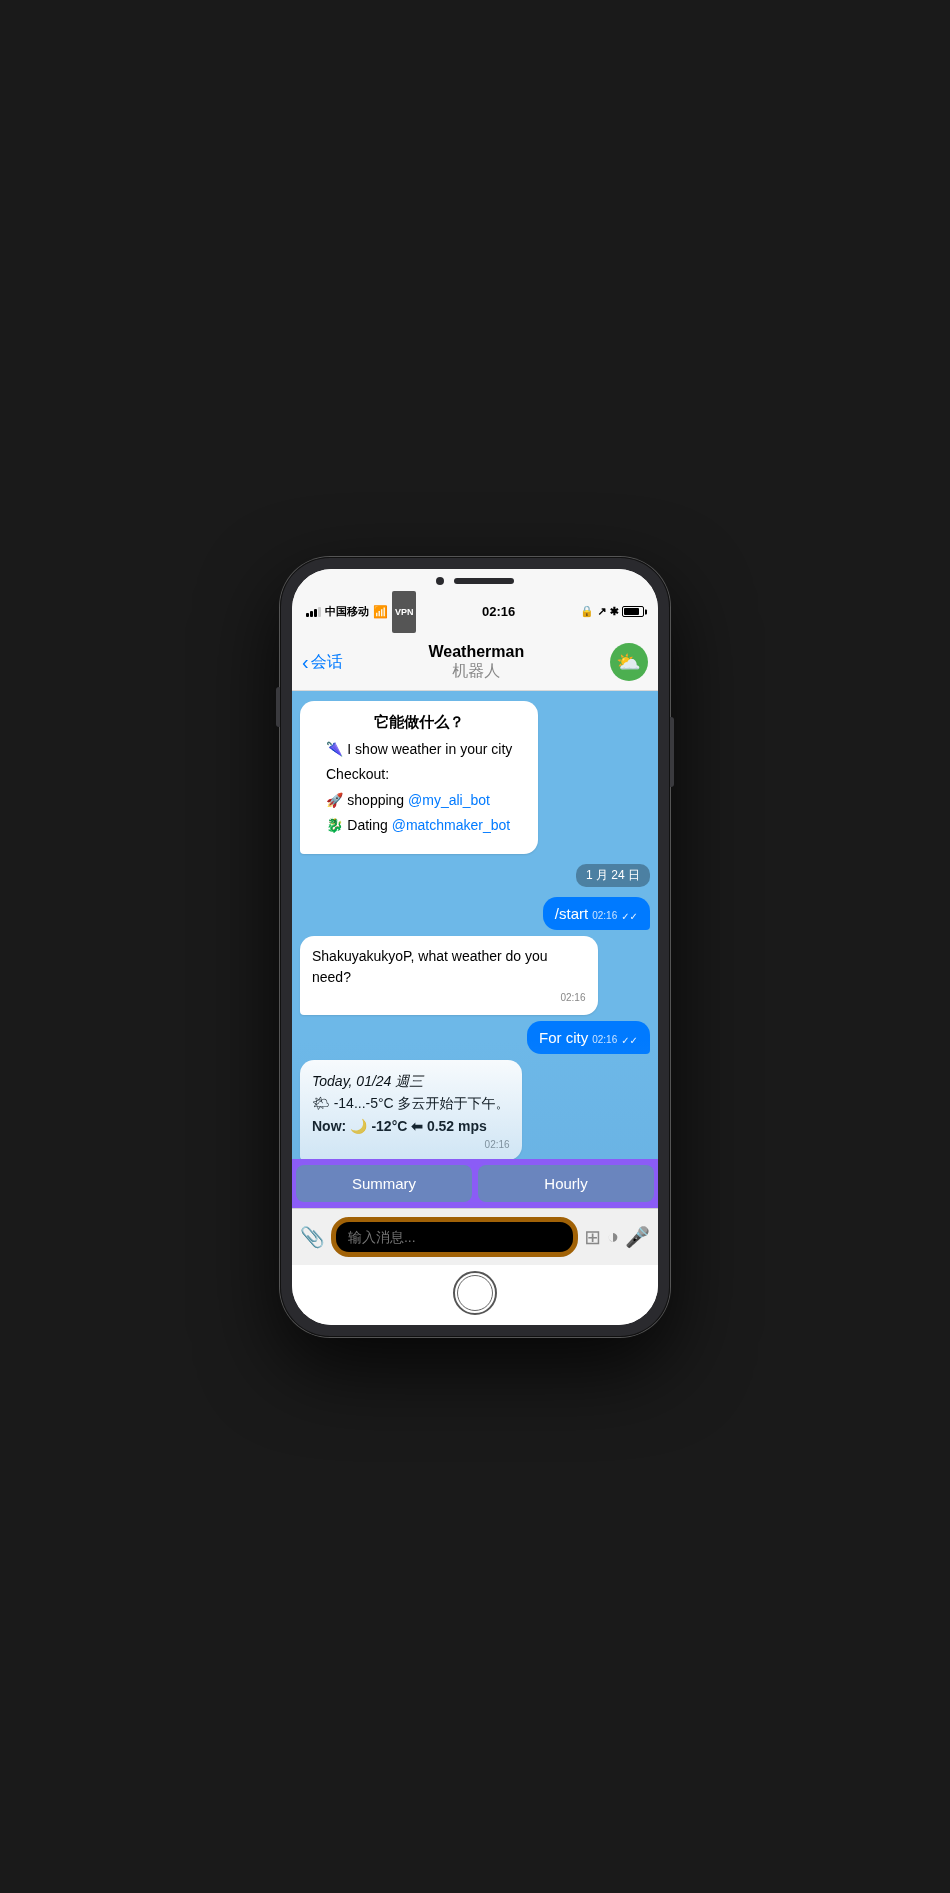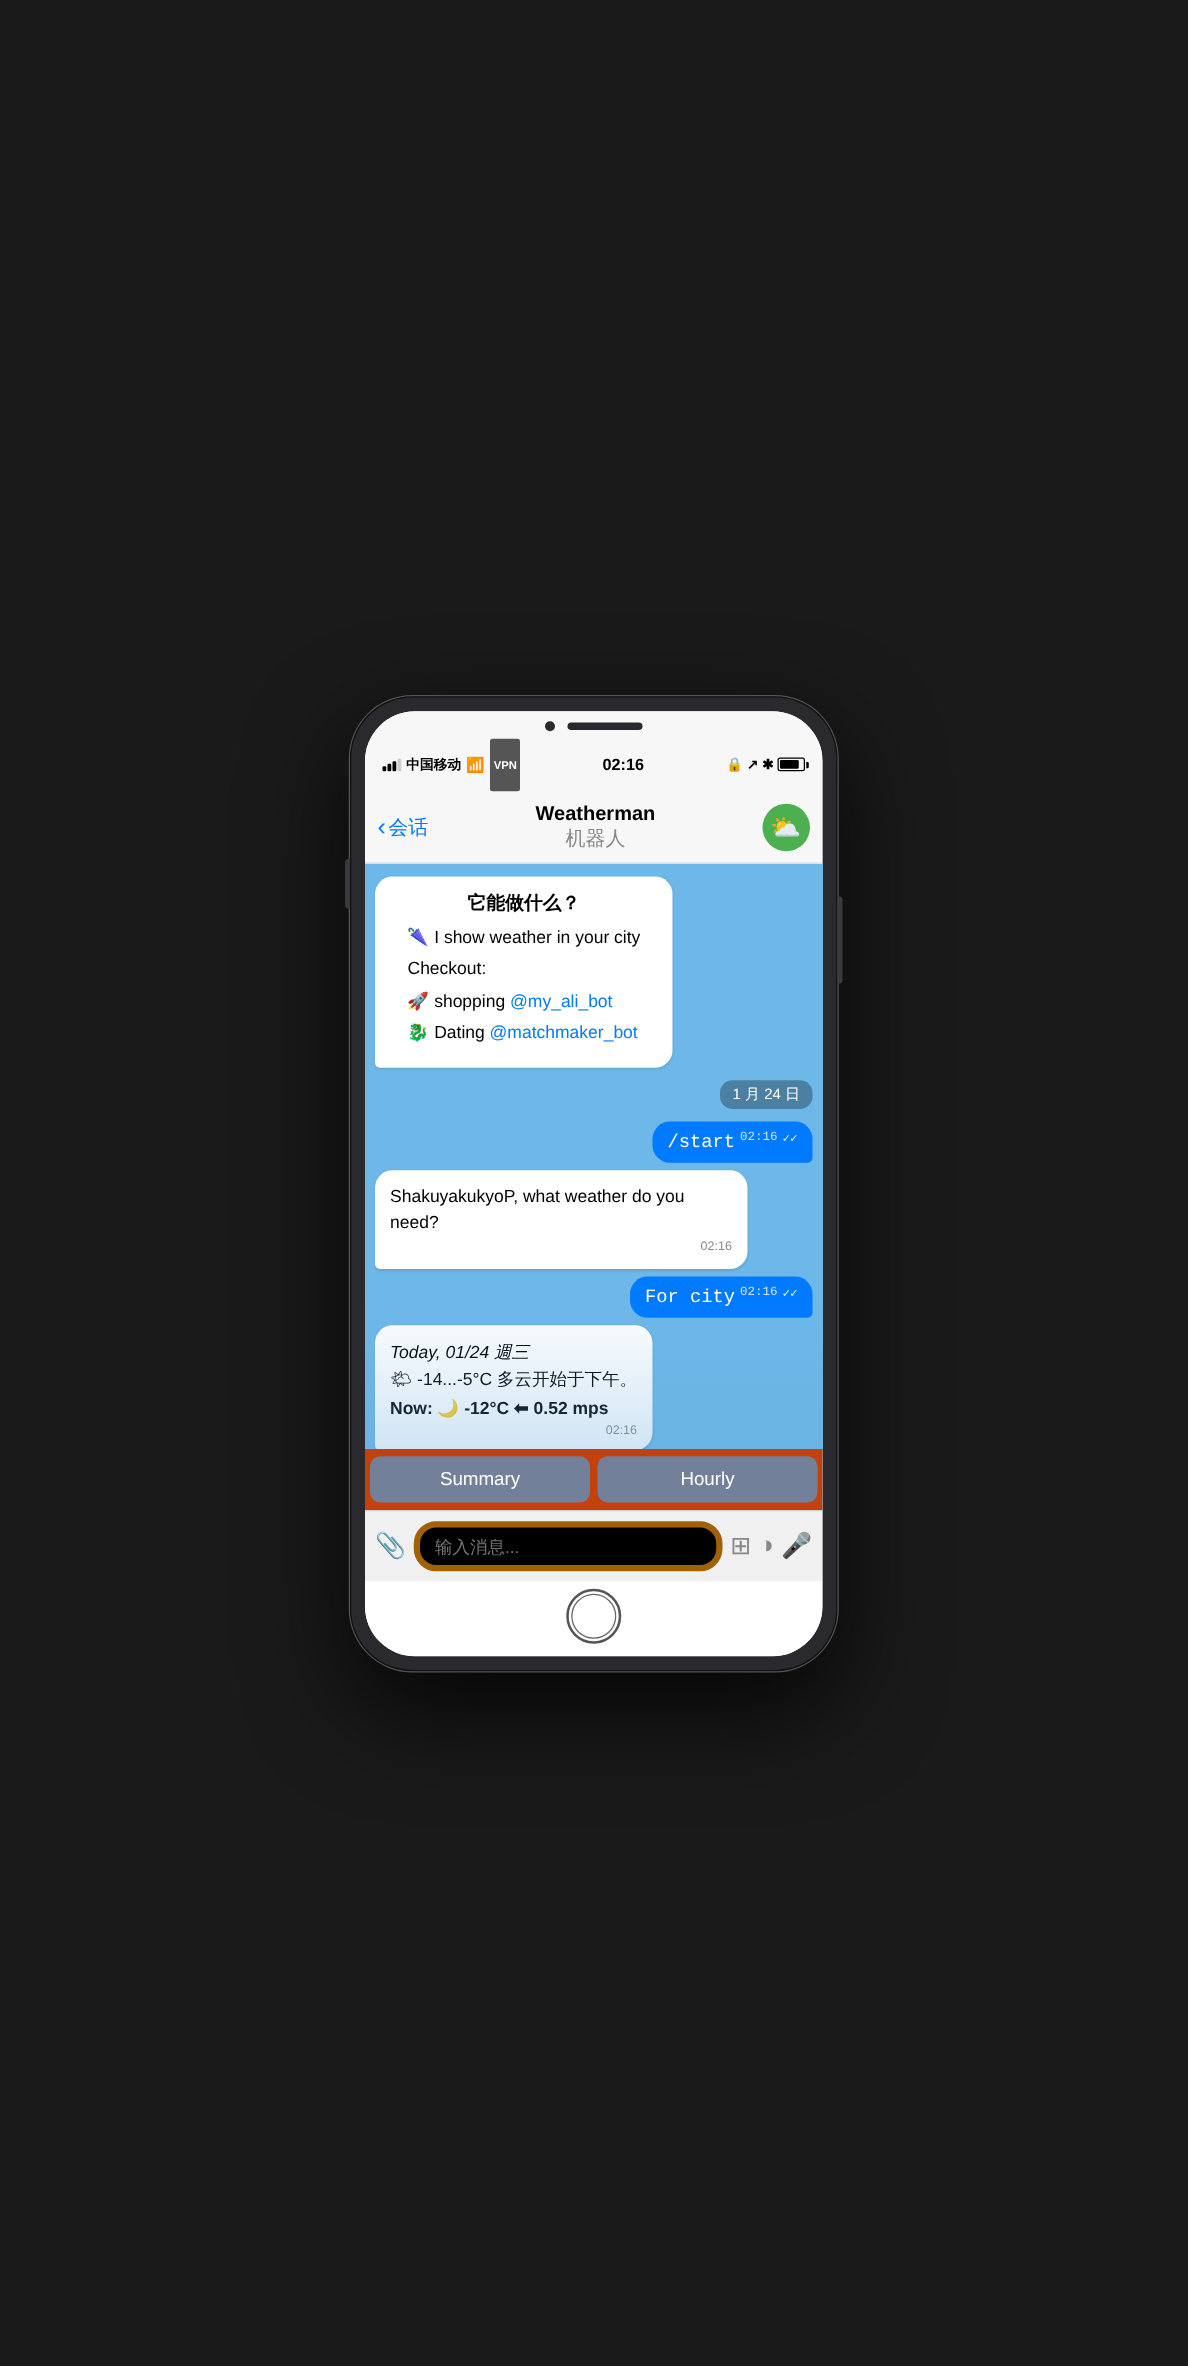--- a/index.html
+++ b/index.html
@@ -262,22 +262,22 @@
     
     .bubble-user {
       background: #007aff;
       border-radius: 14px 14px 4px 14px;
       padding: 8px 12px;
       max-width: 75%;
       align-self: flex-end;
       color: #fff;
       font-size: 15px;
       display: flex;
+      align-items: flex-end;
       gap: 4px;
-      font-family: Liberation Mono, monospace;
     }
     .bubble-user-text { flex: 1; }
     .bubble-time-white {
       font-size: 10px;
       color: rgba(255,255,255,0.8);
       white-space: nowrap;
       margin-bottom: 1px;
     }
     .checkmarks {
       font-size: 10px;
@@ -318,21 +318,21 @@
       line-height: 1.6;
     }
     .weather-bold { font-weight: 700; }
     .weather-italic { font-style: italic; }
 
     
     .action-buttons {
       display: flex;
       gap: 6px;
       padding: 6px 4px;
-      background: #c2410c;
+      background: #8b5cf6;
     }
     .action-btn {
       flex: 1;
       background: rgba(100,140,180,0.85);
       border: none;
       border-radius: 8px;
       color: #fff;
       font-size: 15px;
       font-weight: 500;
       padding: 10px 6px;

